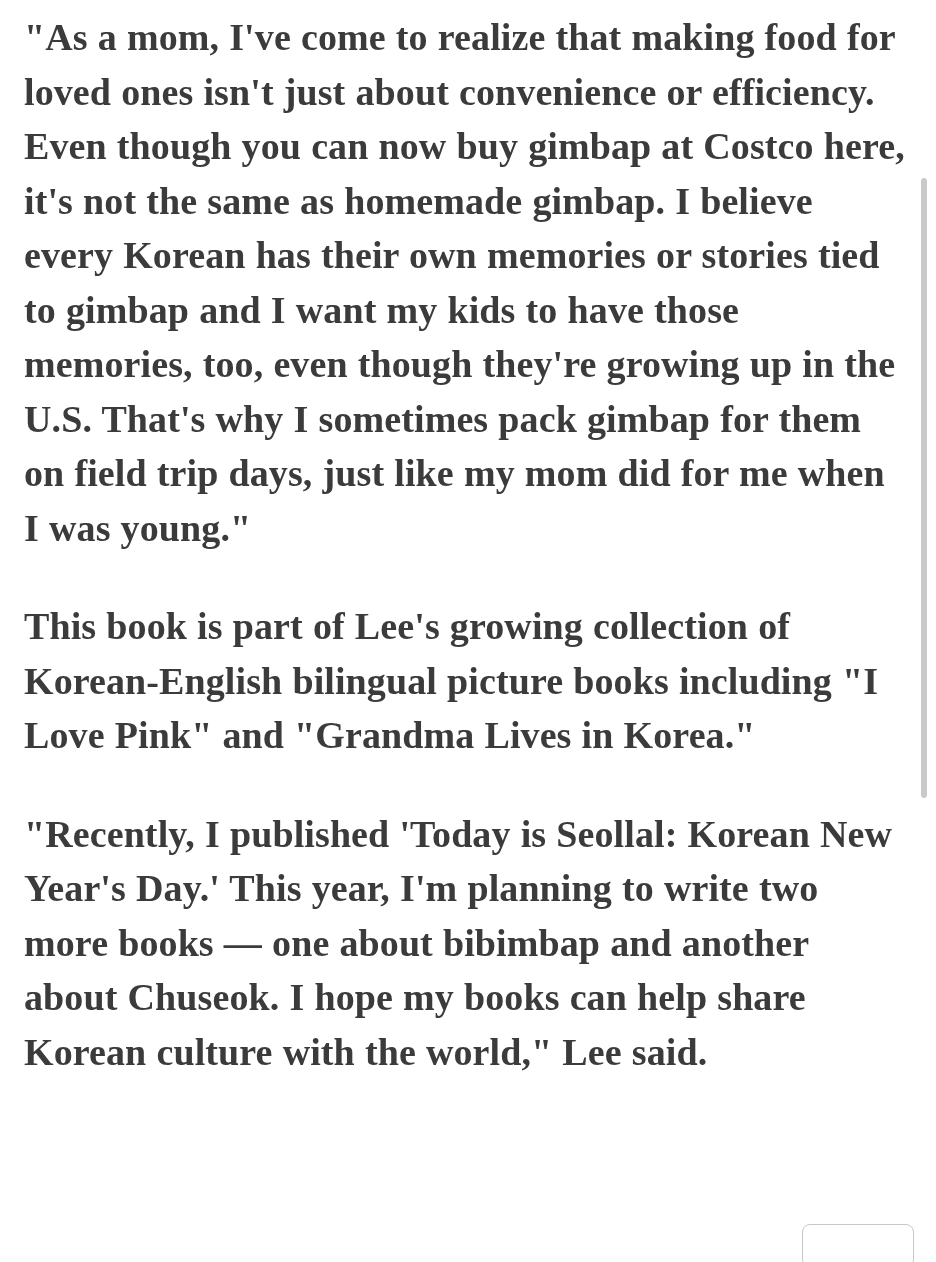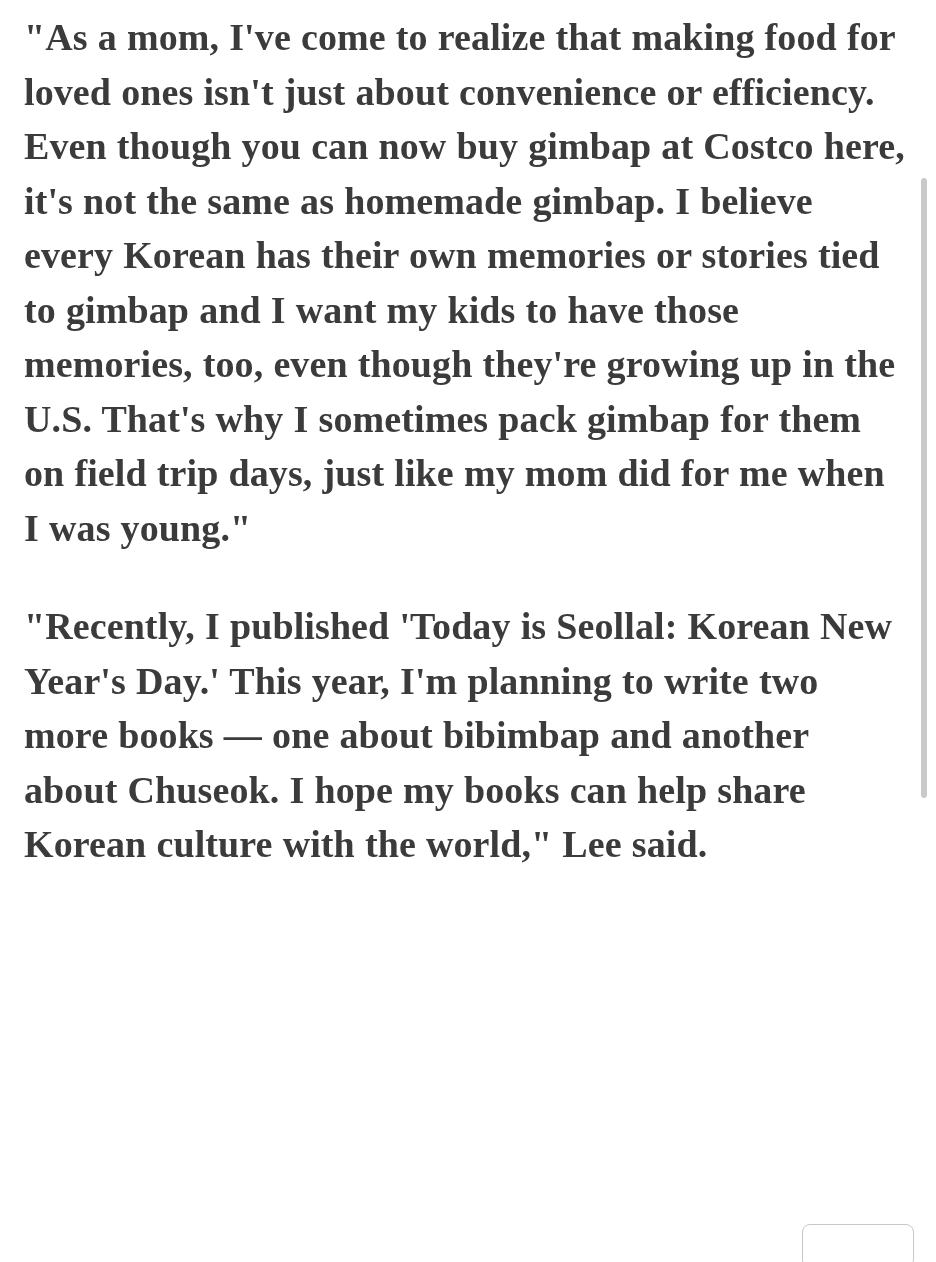--- a/index.html
+++ b/index.html
@@ -83,20 +83,21 @@
     padding-top: 14px;
   }
 </style>
 </head>
 <body>
 
 <div class="page">
 
   <div class="article">
     <p class="para">"As a mom, I've come to realize that making food for loved ones isn't just about convenience or efficiency. Even though you can now buy gimbap at Costco here, it's not the same as homemade gimbap. I believe every Korean has their own memories or stories tied to gimbap and I want my kids to have those memories, too, even though they're growing up in the U.S. That's why I sometimes pack gimbap for them on field trip days, just like my mom did for me when I was young."</p>
+    <p class="para">This book is part of Lee's growing collection of Korean-English bilingual picture books including "I Love Pink" and "Grandma Lives in Korea."</p>
     <p class="para">"Recently, I published 'Today is Seollal: Korean New Year's Day.' This year, I'm planning to write two more books — one about bibimbap and another about Chuseok. I hope my books can help share Korean culture with the world," Lee said.</p>
   </div>
 
   <div class="scrollbar-track">
     <div class="scrollbar-thumb"></div>
   </div>
 
   <div class="bottom-button">
     <span class="btn-label"></span>
   </div>

